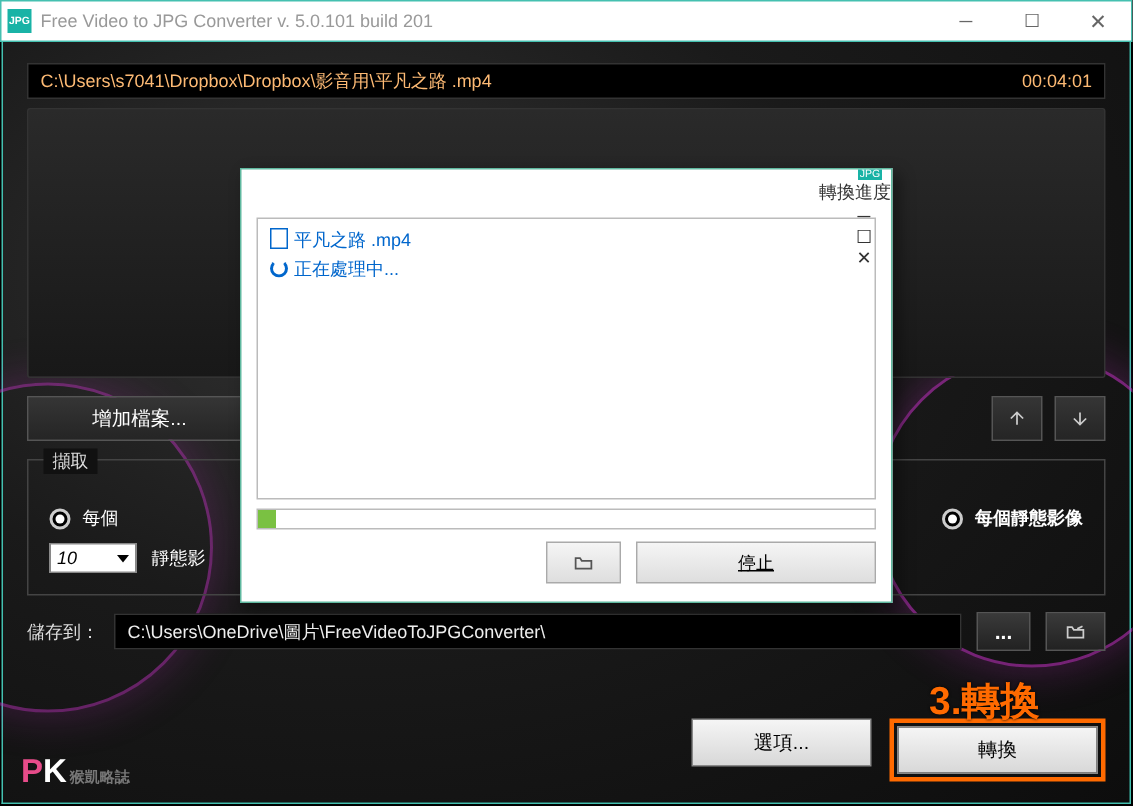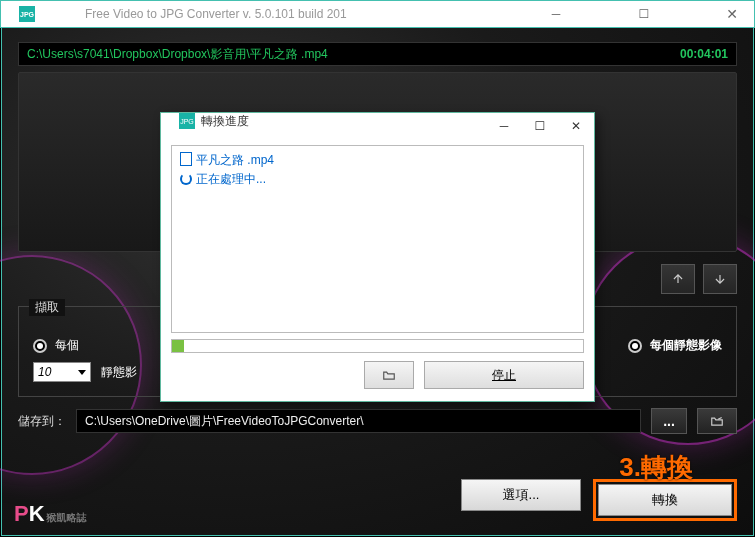--- a/index.html
+++ b/index.html
@@ -1,30 +1,30 @@
 <!DOCTYPE html>
 <html><head>
 <meta charset="utf-8">
 <style>
 * { box-sizing: border-box; margin: 0; padding: 0; font-family: "Microsoft JhengHei", "Segoe UI", sans-serif; }
 body { width: 755px; height: 537px; overflow: hidden; position: relative; background: #000; }
 
-.titlebar { height: 28px; background: #fff; border: 1px solid #44c0b0; display: flex; align-items: center; padding-left: 18px; font-size: 12px; color: #999; gap: 44px; }
+.titlebar { height: 28px; background: #fff; border: 1px solid #44c0b0; display: flex; align-items: center; padding-left: 4px; font-size: 12px; color: #999; }
 .titlebar .appicon { width: 16px; height: 16px; background: #19b3a6; margin-right: 6px; display: flex; align-items: center; justify-content: center; font-size: 7px; color: #fff; font-weight: bold; }
 .titlebar .spacer { flex: 1; }
 .titlebar .winbtn { width: 44px; height: 27px; display: flex; align-items: center; justify-content: center; color: #666; font-size: 12px; }
 .titlebar .winbtn.close { font-size: 14px; }
 
 .app { position: absolute; top: 28px; left: 1px; right: 1px; bottom: 1px; background: radial-gradient(ellipse at 30% 30%, #333 0%, #1a1a1a 45%, #0d0d0d 100%); border: 1px solid #44c0b0; border-top: none; }
 
 .purple1 { position: absolute; width: 220px; height: 220px; border-radius: 50%; border: 2px solid rgba(200,50,200,0.45); left: -80px; bottom: 60px; box-shadow: 0 0 30px rgba(200,50,200,0.25); }
 .purple2 { position: absolute; width: 210px; height: 210px; border-radius: 50%; border: 2px solid rgba(200,50,200,0.55); right: -40px; bottom: 90px; box-shadow: 0 0 30px rgba(200,50,200,0.3); }
 
-.pathbar { position: absolute; top: 14px; left: 16px; right: 16px; height: 24px; background: #000; border: 1px solid #333; display: flex; align-items: center; padding: 0 8px; color: #22c55e; font-size: 12px; }
-.pathbar .dur { margin-left: auto; font-weight: bold; }
+.pathbar { position: absolute; top: 14px; left: 16px; right: 16px; height: 24px; background: #000; border: 1px solid #333; display: flex; align-items: center; padding: 0 8px; color: #fdba74; font-size: 12px; }
+.pathbar .dur { margin-left: auto; font-weight: normal; }
 
 .videoarea { position: absolute; top: 44px; left: 16px; right: 16px; height: 180px; background: linear-gradient(#2a2a2a,#181818); border: 1px solid #333; border-radius: 2px; }
 
 .addrow { position: absolute; top: 236px; left: 16px; right: 16px; display: flex; gap: 8px; align-items: center; }
 .btn-dark { background: linear-gradient(#353535,#252525); border: 1px solid #555; color: #fff; font-size: 13px; height: 30px; display: flex; align-items: center; justify-content: center; cursor: pointer; }
 .addbtn { width: 150px; }
 .arrowbtn { width: 34px; }
 
 .extract { position: absolute; top: 278px; left: 16px; right: 16px; border: 1px solid #444; padding: 30px 14px 14px; }
 .extract .legend { position: absolute; top: -8px; left: 10px; background: #111; padding: 0 6px; color: #ddd; font-size: 12px; }
@@ -44,21 +44,21 @@
 .convertwrap { border: 3px solid #ff6a00; padding: 2px; }
 
 .pk { position: absolute; left: 12px; bottom: 8px; color: #fff; font-weight: bold; font-size: 18px; display: flex; align-items: baseline; }
 .pk .p { color: #e74c8a; font-size: 22px; }
 .pk .k { color: #fff; font-size: 22px; }
 .pk .sub { color: #777; font-size: 10px; margin-left: 2px; }
 
 .anno { position: absolute; right: 60px; bottom: 50px; color: #ff6a00; font-size: 26px; font-weight: bold; text-shadow: 0 0 2px #000; }
 
 .dialog { position: absolute; left: 160px; top: 112px; width: 435px; background: #fff; border: 1px solid #5fb89f; box-shadow: 4px 4px 10px rgba(0,0,0,0.4); }
-.dialog .dtitle { height: 28px; display: flex; align-items: flex-start; padding-left: 18px; font-size: 12px; color: #333; }
+.dialog .dtitle { height: 28px; display: flex; align-items: flex-end; padding-left: 6px; font-size: 12px; color: #333; flex-direction: column; }
 .dialog .dicon { width: 16px; height: 16px; background: #19b3a6; margin-right: 6px; display: flex; align-items: center; justify-content: center; font-size: 7px; color: #fff; }
 .dialog .dspacer { flex: 1; }
 .dialog .dwin { width: 36px; height: 26px; display: flex; align-items: center; justify-content: center; color: #333; font-size: 12px; }
 .dialog .listbox { margin: 4px 10px 6px; border: 1px solid #bbb; height: 188px; padding: 6px 8px; font-size: 12px; color: #0066cc; overflow: hidden; }
 .dialog .listbox .fileicon { display: inline-block; width: 12px; height: 14px; border: 1px solid #0066cc; margin-right: 4px; vertical-align: -2px; position: relative; }
 .dialog .listbox .spin { display: inline-block; width: 12px; height: 12px; border: 2px solid #0066cc; border-top-color: transparent; border-radius: 50%; margin-right: 4px; vertical-align: -2px; }
 .dialog .prog { margin: 0 10px 8px; height: 14px; border: 1px solid #bbb; position: relative; background: #fff; }
 .dialog .prog .fill { position: absolute; left: 0; top: 0; bottom: 0; width: 3%; background: #7ac142; }
 .dialog .dbtns { display: flex; justify-content: flex-end; gap: 10px; padding: 0 10px 12px; text-decoration: underline; }
 .dialog .dbtn { height: 28px; background: linear-gradient(#f5f5f5,#dedede); border: 1px solid #aaa; font-size: 12px; display: flex; align-items: center; justify-content: center; cursor: pointer; }
@@ -84,20 +84,21 @@
   <div class="purple2"></div>
 
   <div class="pathbar">
     <span>C:\Users\s7041\Dropbox\Dropbox\影音用\平凡之路 .mp4</span>
     <span class="dur">00:04:01</span>
   </div>
 
   <div class="videoarea"></div>
 
   <div class="addrow">
+    <div class="btn-dark addbtn">增加檔案...</div>
     <div style="flex:1"></div>
     <div class="btn-dark arrowbtn">
       <svg class="icon" viewBox="0 0 24 24" fill="none" stroke="#ccc" stroke-width="2">
           <path d="M12 19V5M5 12l7-7 7 7"></path>
         </svg>
     </div>
     <div class="btn-dark arrowbtn">
       <svg class="icon" viewBox="0 0 24 24" fill="none" stroke="#ccc" stroke-width="2">
           <path d="M12 5v14M5 12l7 7 7-7"></path>
         </svg>

